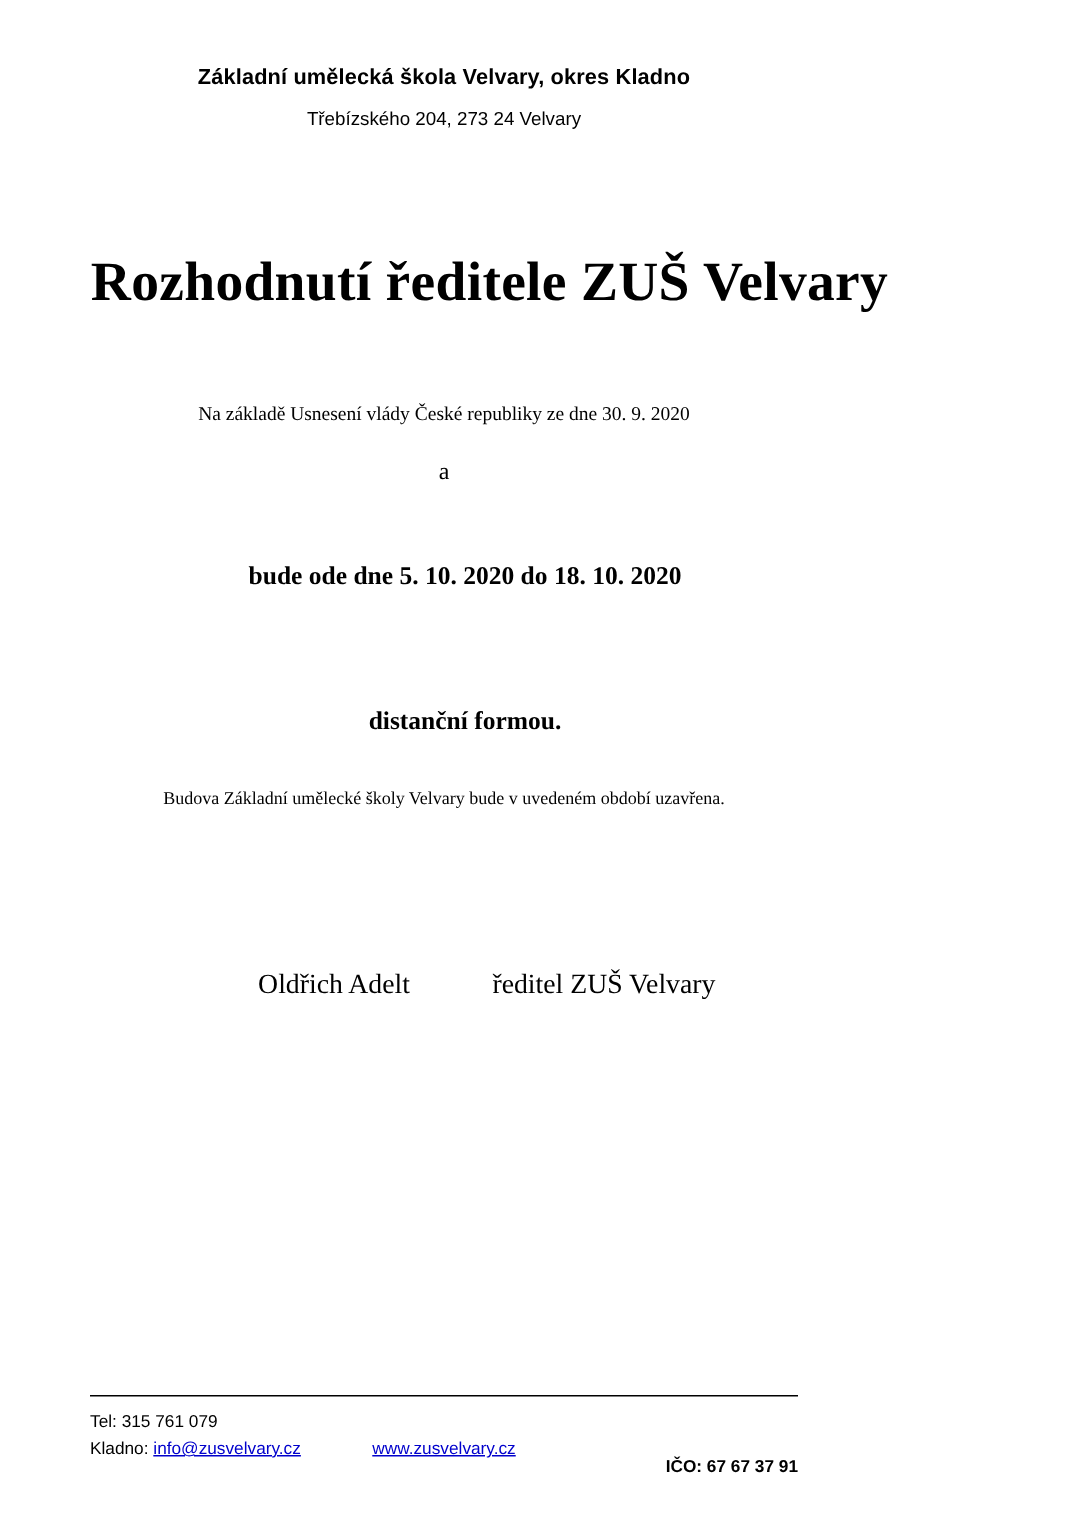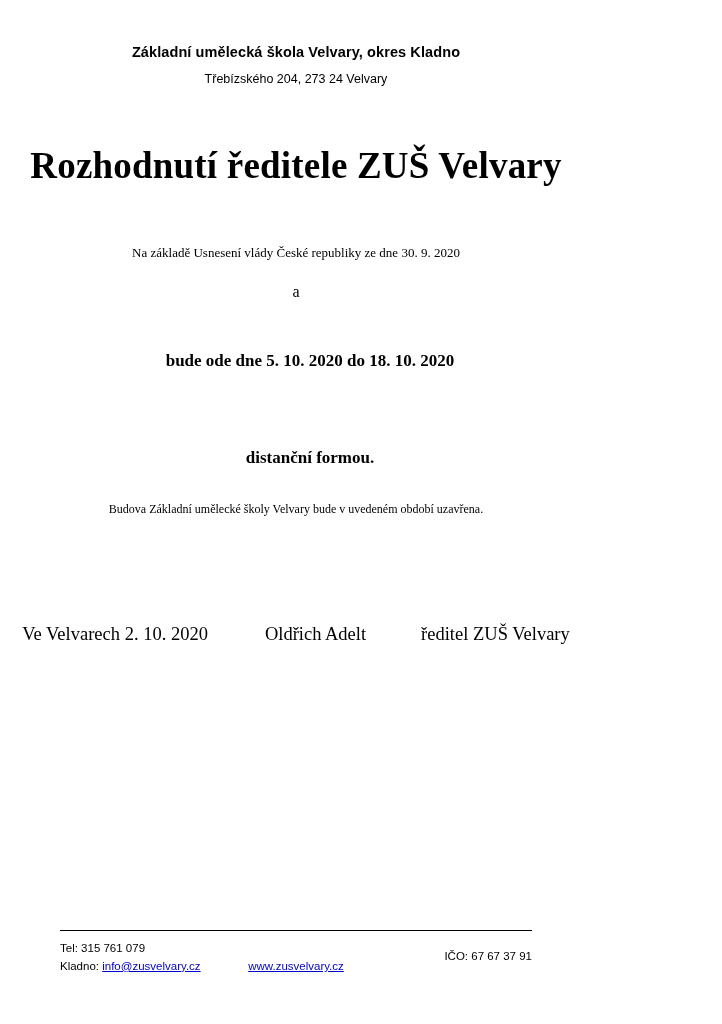--- a/index.html
+++ b/index.html
@@ -32,25 +32,25 @@
     letter-spacing: 0.1px;
     line-height: 1.2;
   }
   .school-address {
     font-family: "Liberation Sans", sans-serif;
     font-size: 12.5px;
     margin-top: 11px;
     line-height: 1.2;
   }
   .doc-title {
-    text-align: center;
+    text-align: right;
     font-family: "Liberation Serif", serif;
     font-weight: bold;
     font-size: 37px;
-    margin-top: 57px;
+    margin-top: 80px;
     letter-spacing: 0.2px;
   }
   .body-block {
     margin-top: 58px;
     text-align: center;
   }
   .line-normal {
     font-size: 13px;
     line-height: 1.25;
     margin-bottom: 20px;
@@ -110,21 +110,22 @@
   }
   .footer-center {
     position: absolute;
     left: 50%;
     transform: translateX(-50%);
     top: 18px;
   }
   .footer-right {
     position: absolute;
     right: 0;
-    top: 8px;
+    top: 30px;
+    font-weight: bold;
   }
   a.link {
     color: #0000cc;
     text-decoration: underline;
     margin-top: 20px;
   }
   .footer-label { color: #000000; }
 </style>
 </head>
 <body>
@@ -147,21 +148,20 @@
 
     <div class="gap-2"></div>
 
     <div class="gap-3"></div>
     <div class="line-bold">distanční formou.</div>
 
     <div class="gap-4"></div>
     <div class="closing-line">Budova Základní umělecké školy Velvary bude v uvedeném období uzavřena.</div>
 
     <div class="signature-row">
-      <span class="sig-place">Ve Velvarech 2. 10. 2020</span>
       <span class="sig-name">Oldřich Adelt</span>
       <span class="sig-role">ředitel ZUŠ Velvary</span>
     </div>
   </div>
 
   <div class="footer">
     <div class="footer-rule"></div>
     <div class="footer-inner">
       <div class="footer-left">
         <div>Tel: 315 761 079</div>

